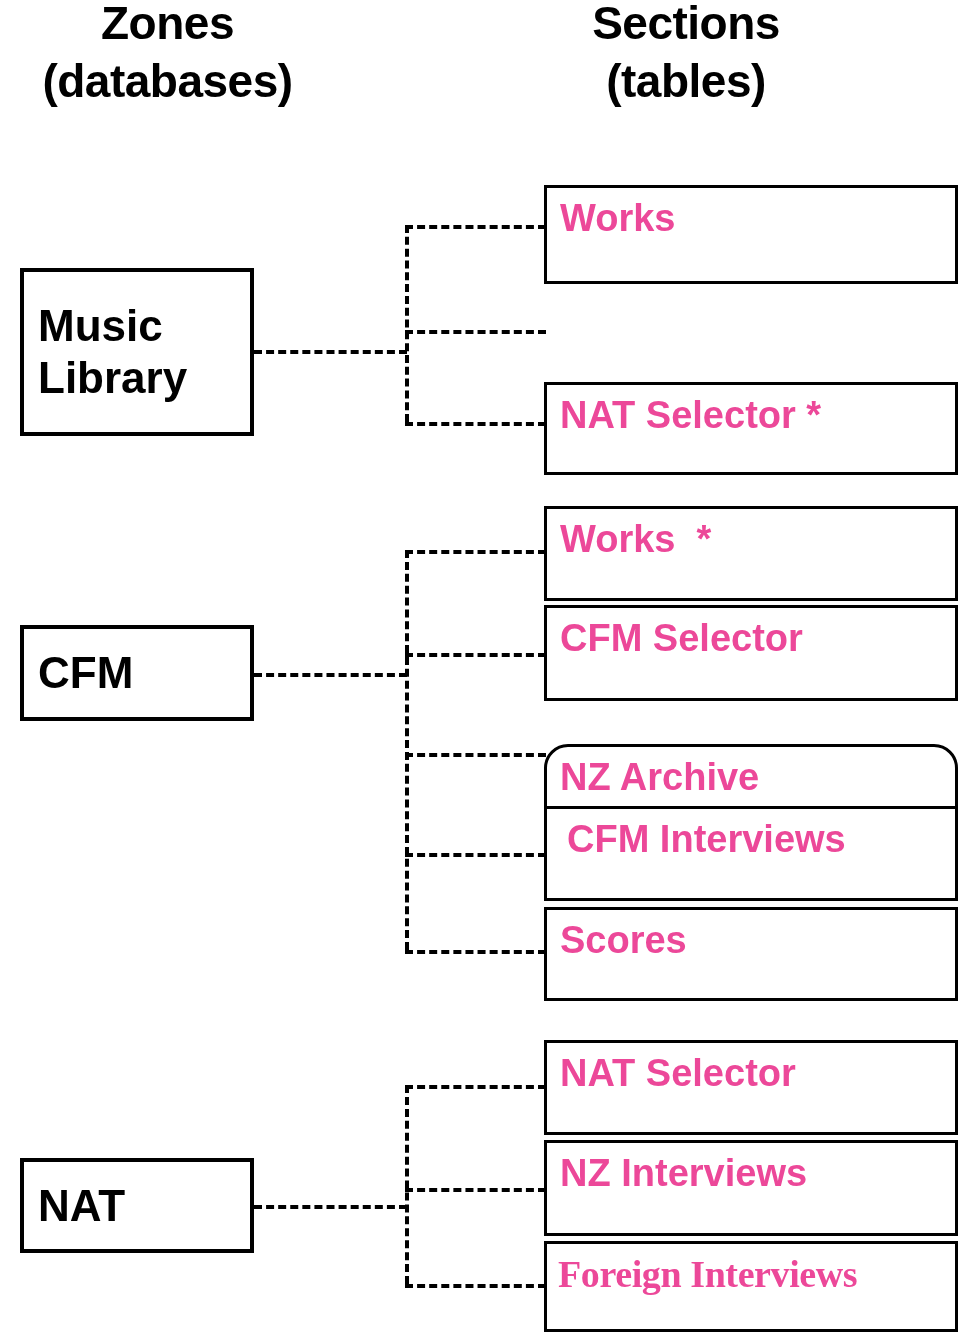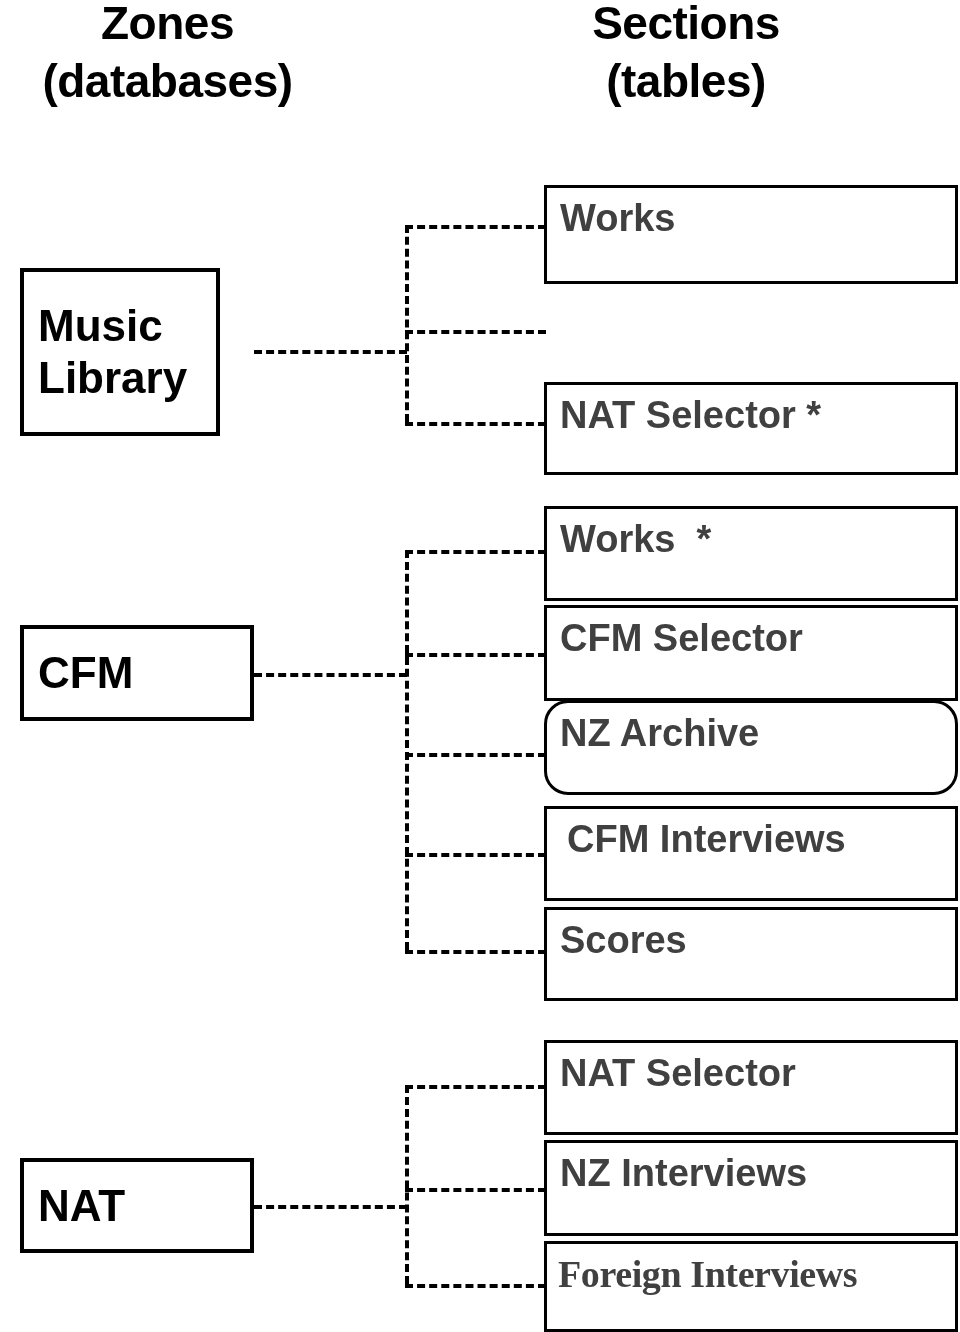--- a/index.html
+++ b/index.html
@@ -71,21 +71,21 @@
     width: 414px;
   }
   .section-label {
     position: absolute;
     left: 13px;
     top: 8px;
     font-weight: bold;
     font-size: 38px;
     line-height: 44px;
     white-space: pre;
-    color: #404040;
+    color: #ec4899;
   }
   .section-label.indent {
     left: 20px;
   }
   .section-label.tight {
     left: 11px;
     letter-spacing: -0.4px;
     font-family: Liberation Serif, serif;
   }
 
@@ -104,21 +104,21 @@
 </head>
 <body>
 
 <div id="diagram">
 
   <div class="col-header" id="zones-header">Zones
 (databases)</div>
   <div class="col-header" id="sections-header">Sections
 (tables)</div>
 
-  <div class="zone-box" style="left:20px; top:268px; width:200px; height:168px;">
+  <div class="zone-box" style="left:20px; top:268px; width:234px; height:168px;">
     <span class="zone-label">Music
 Library</span>
   </div>
 
   <div class="dash-h" style="left:254px; top:350px; width:153px;"></div>
 
   <div class="dash-v" style="left:405px; top:225px; height:197px;"></div>
 
   <div class="dash-h" style="left:405px; top:225px; width:141px;"></div>
   <div class="dash-h" style="left:405px; top:330px; width:141px;"></div>
@@ -143,21 +143,21 @@
   <div class="dash-h" style="left:405px; top:753px; width:141px;"></div>
   <div class="dash-h" style="left:405px; top:853px; width:141px;"></div>
   <div class="dash-h" style="left:405px; top:950px; width:141px;"></div>
 
   <div class="section-box" style="top:506px; height:95px;">
     <span class="section-label">Works  *</span>
   </div>
   <div class="section-box" style="top:605px; height:96px;">
     <span class="section-label">CFM Selector</span>
   </div>
-  <div class="section-box" style="top:700px; height:95px;border-radius:24px;">
+  <div class="section-box" style="top:744px; height:95px;border-radius:24px;">
     <span class="section-label">NZ Archive</span>
   </div>
   <div class="section-box" style="top:806px; height:95px;">
     <span class="section-label indent">CFM Interviews</span>
   </div>
   <div class="section-box" style="top:907px; height:94px;">
     <span class="section-label">Scores</span>
   </div>
 
   <div class="zone-box" style="left:20px; top:1158px; width:234px; height:95px;">

